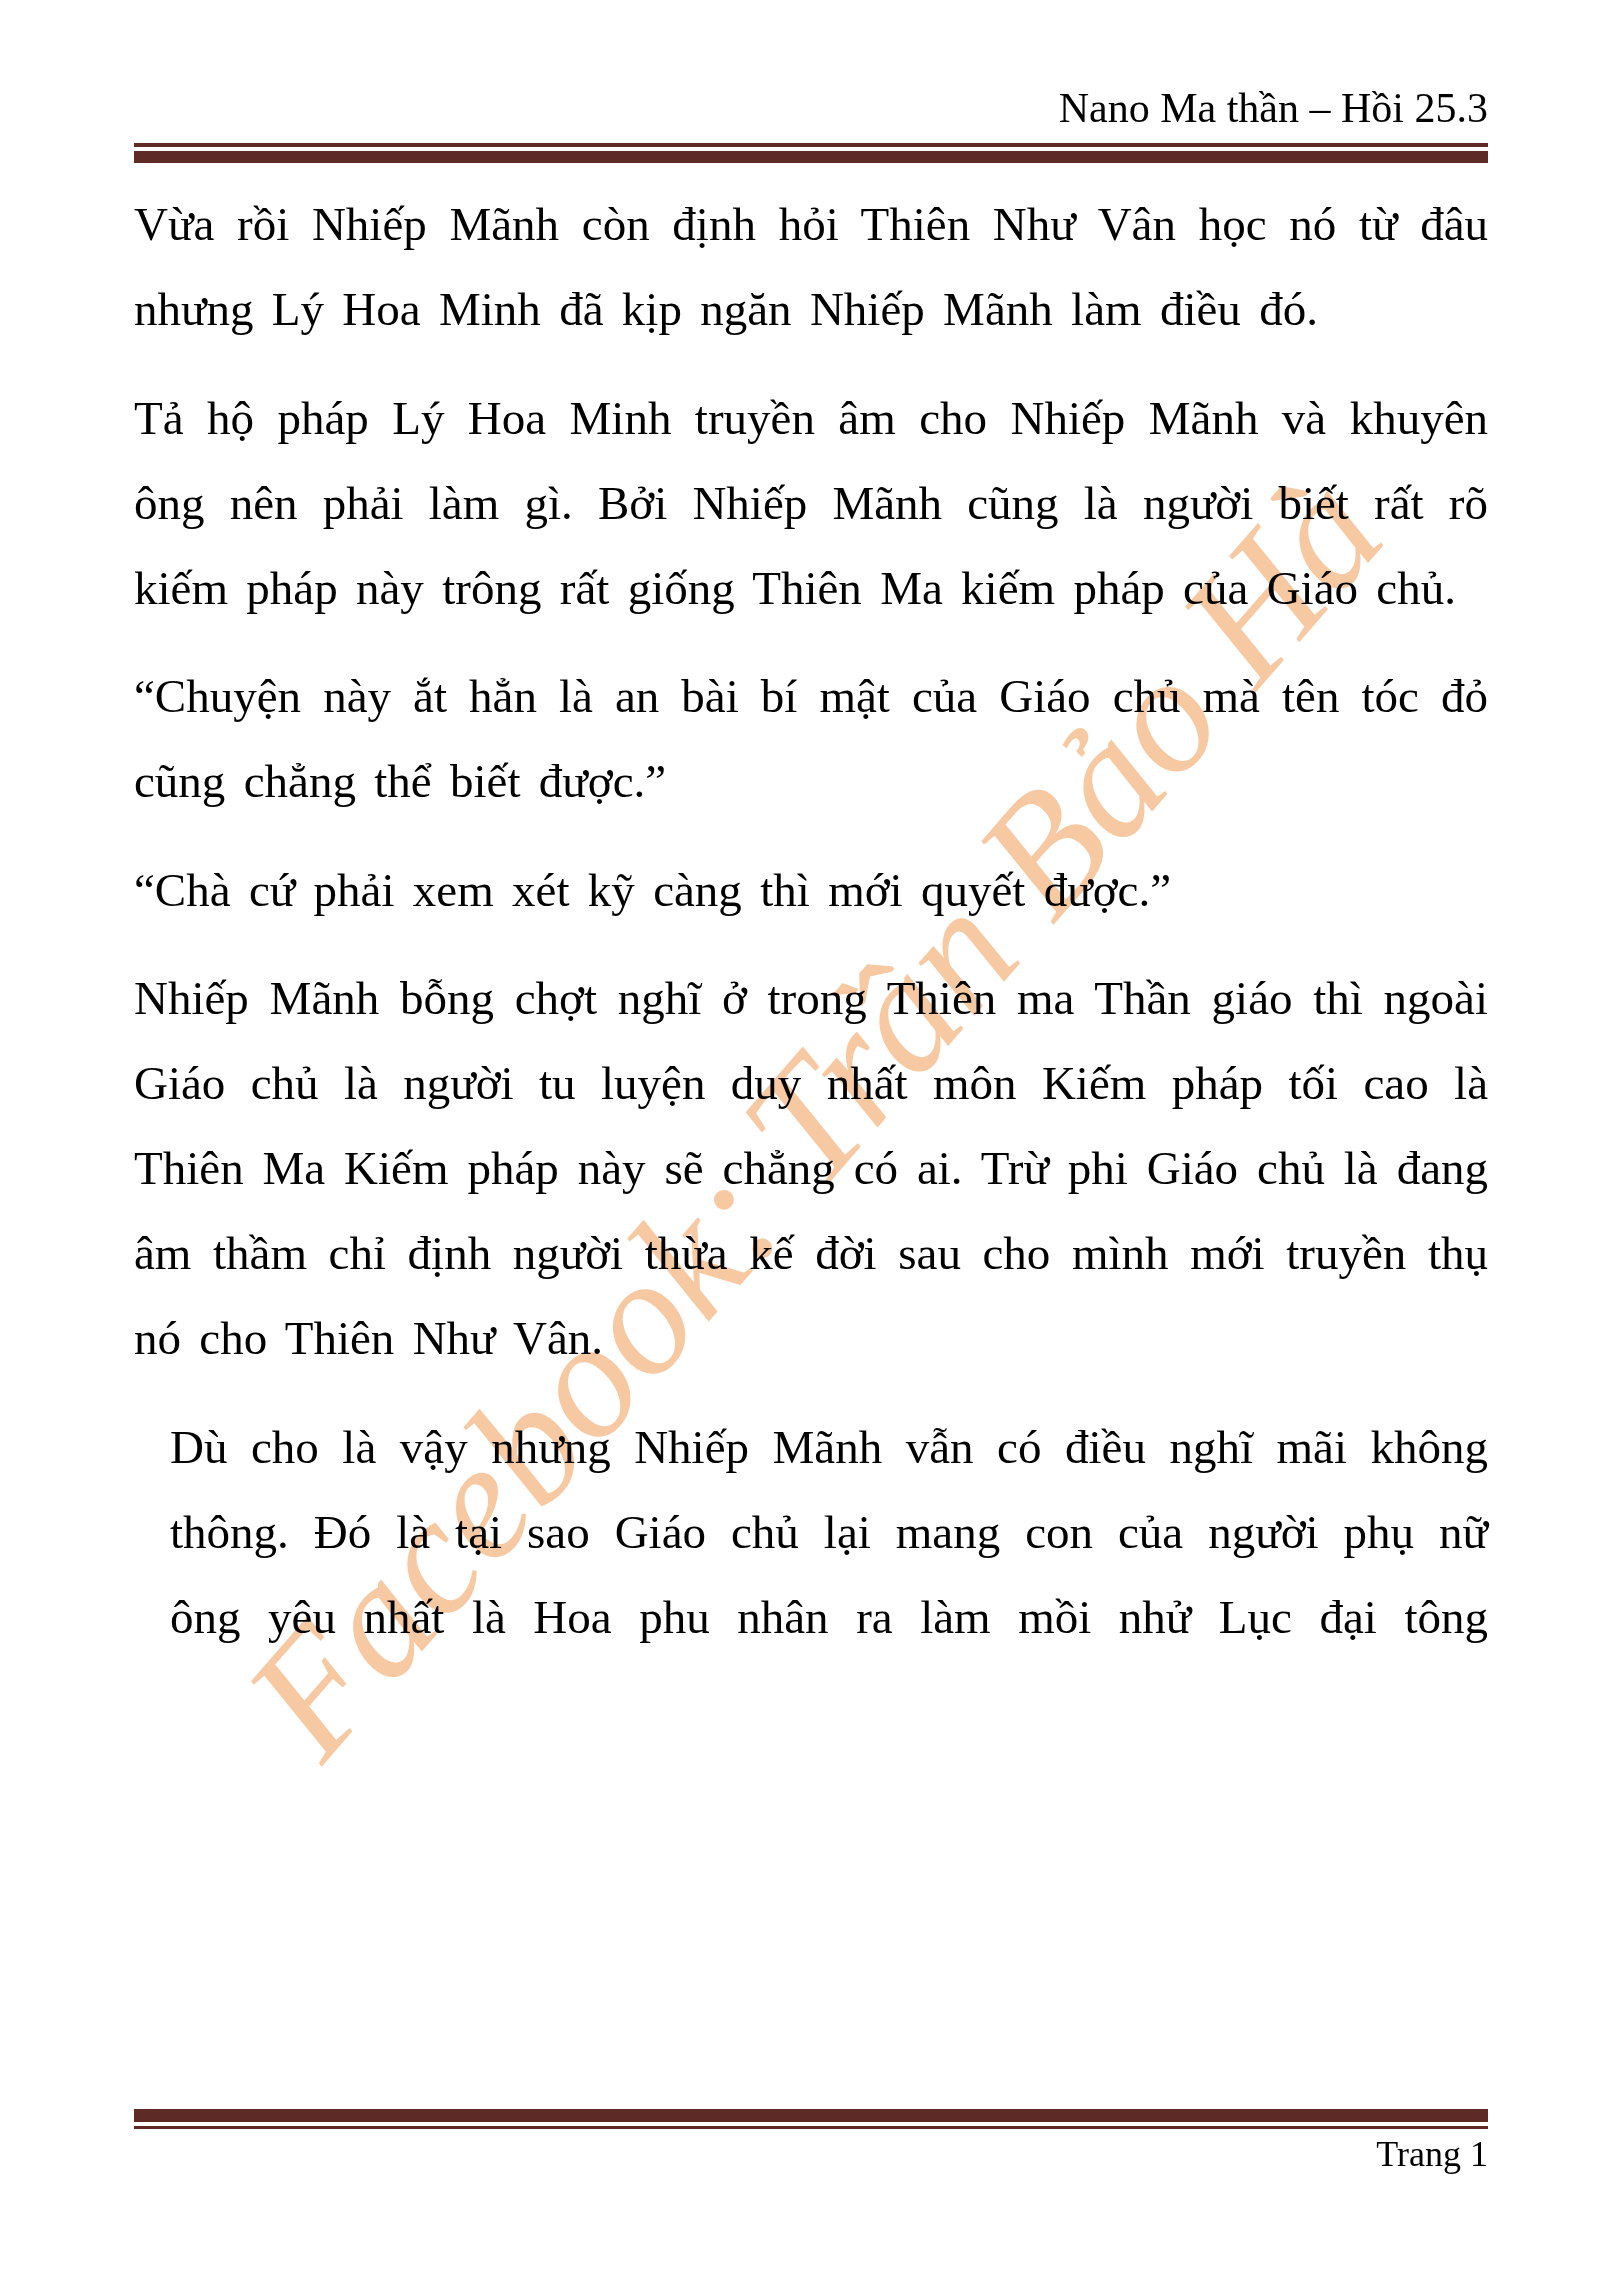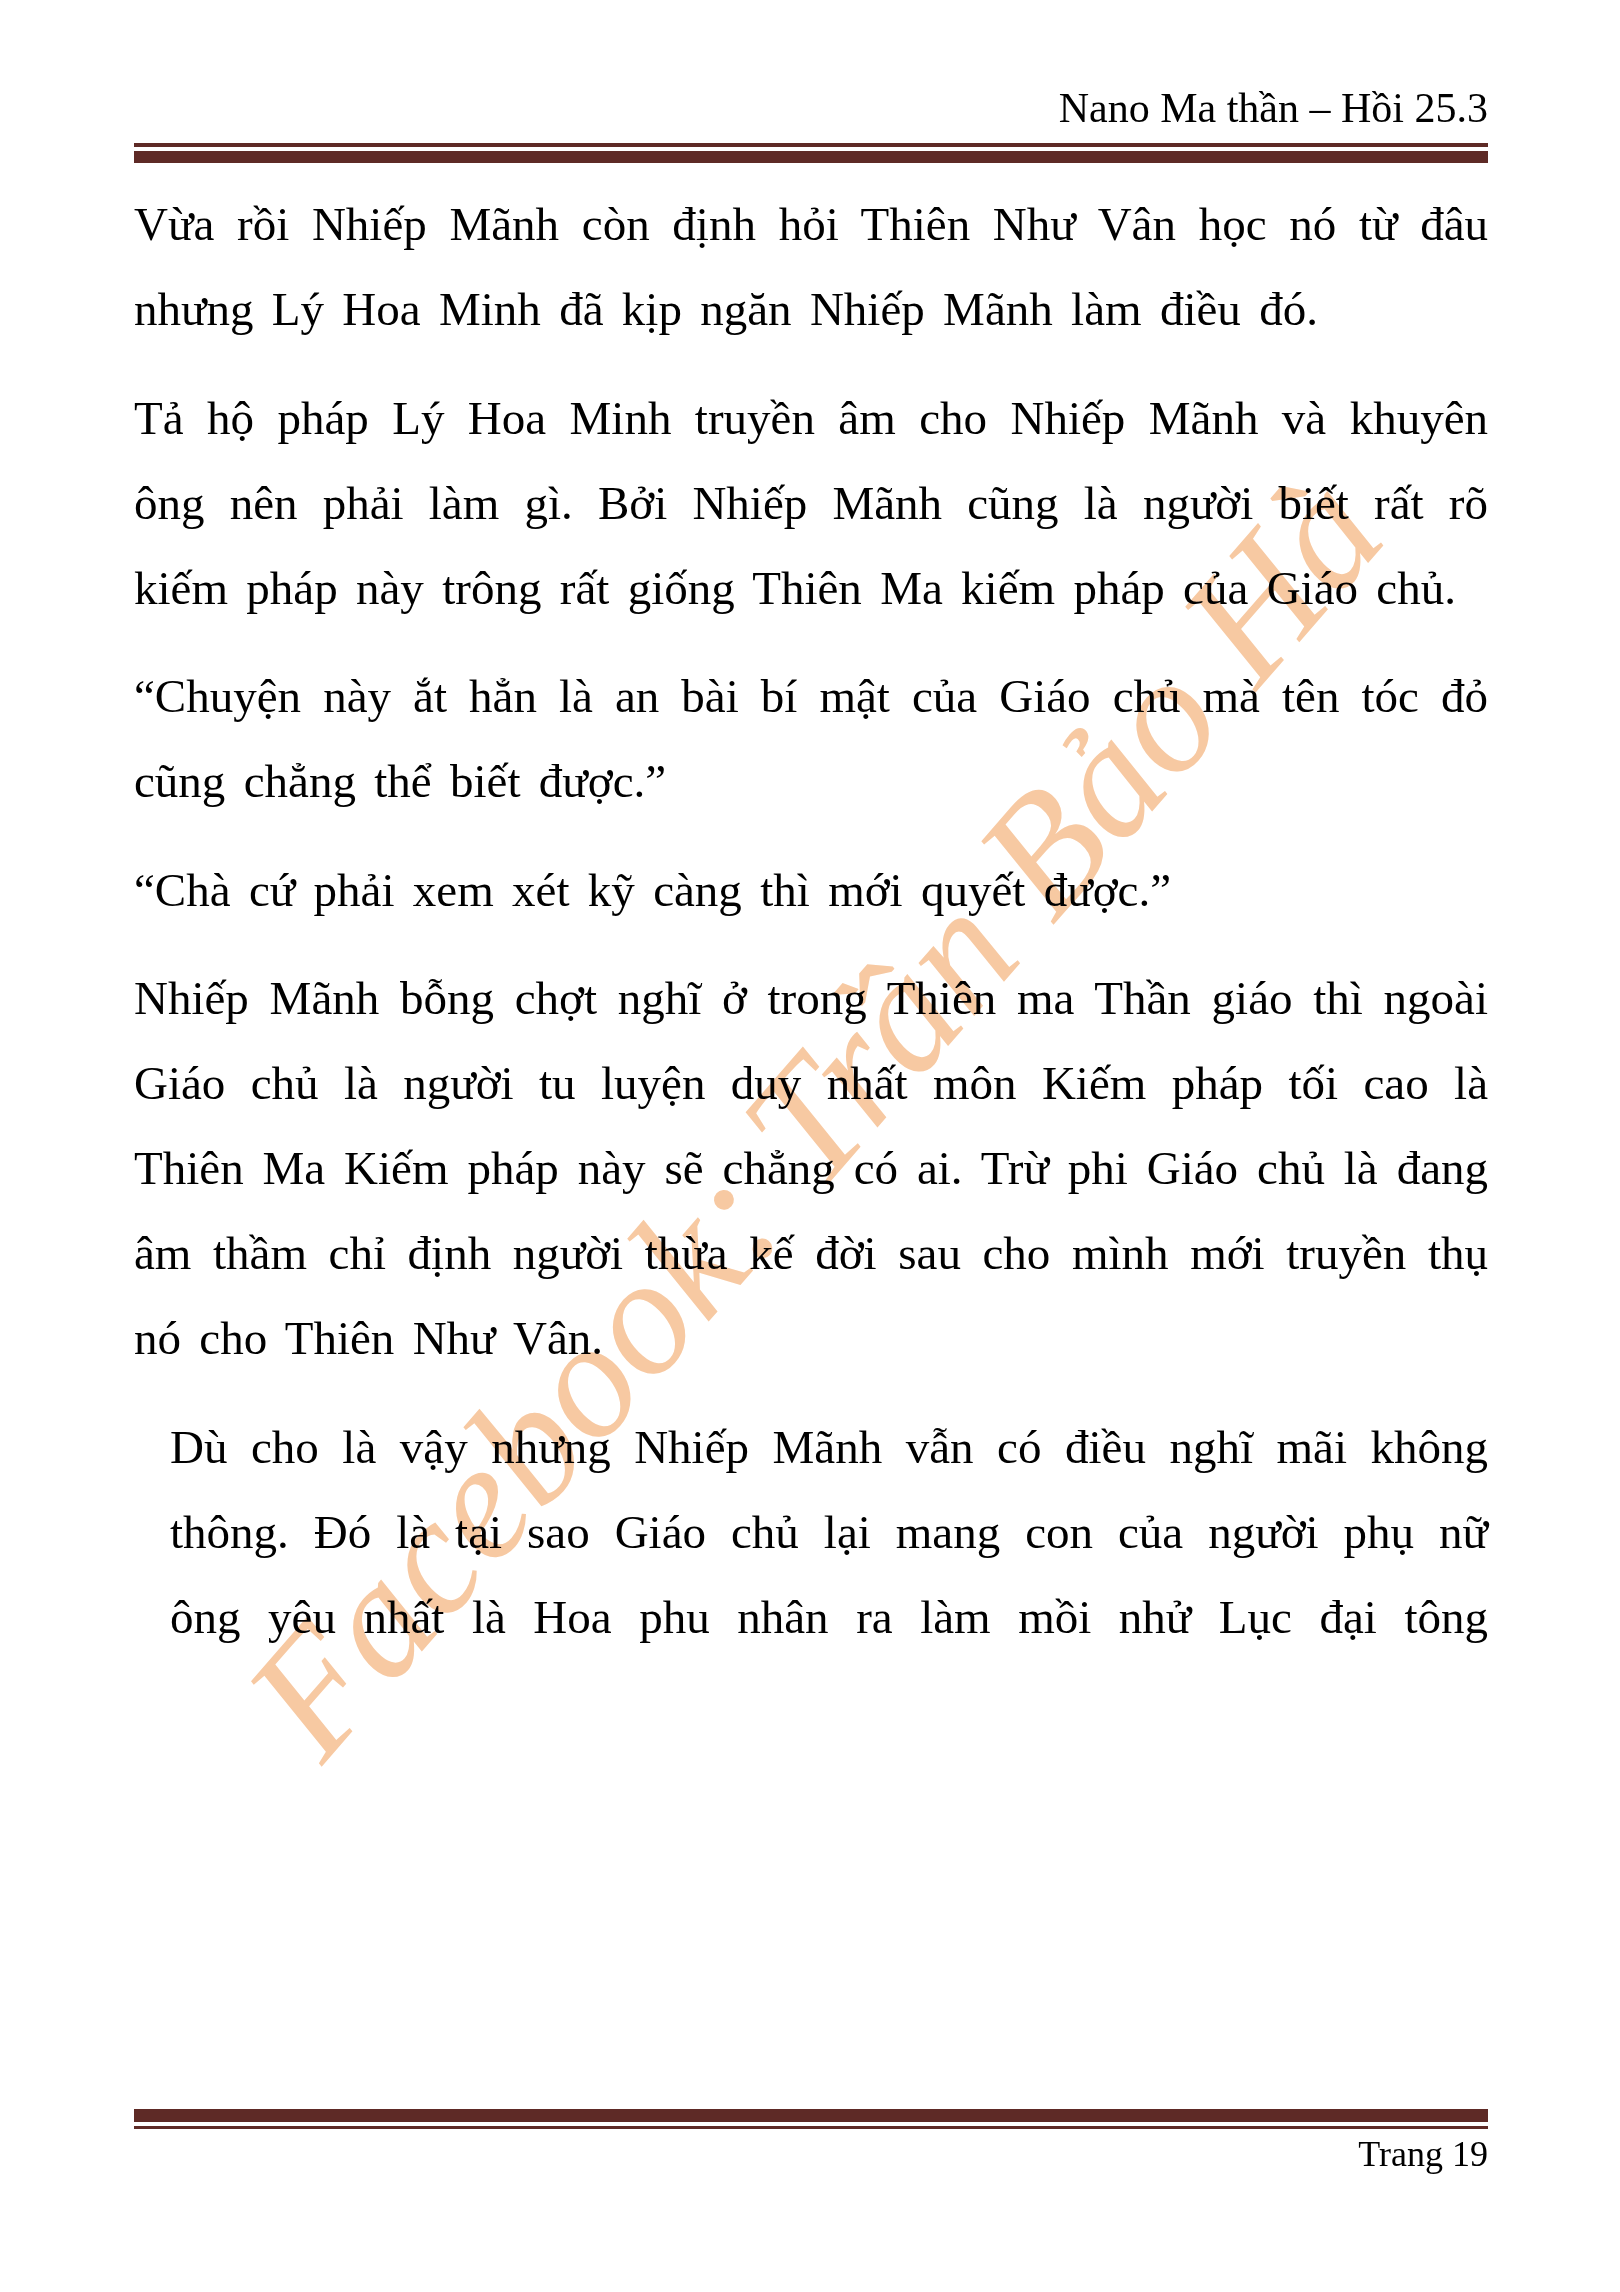--- a/index.html
+++ b/index.html
@@ -110,16 +110,16 @@
     <p>Nhiếp Mãnh bỗng chợt nghĩ ở trong Thiên ma Thần giáo thì ngoài Giáo chủ là người tu luyện duy nhất môn Kiếm pháp tối cao là Thiên Ma Kiếm pháp này sẽ chẳng có ai. Trừ phi Giáo chủ là đang âm thầm chỉ định người thừa kế đời sau cho mình mới truyền thụ nó cho Thiên Như Vân.</p>
     <p class="justify-last">Dù cho là vậy nhưng Nhiếp Mãnh vẫn có điều nghĩ mãi không thông. Đó là tại sao Giáo chủ lại mang con của người phụ nữ ông yêu nhất là Hoa phu nhân ra làm mồi nhử Lục đại tông</p>
   </div>
 
   <div class="footer-rule">
     <div class="rule-thick"></div>
     <div class="rule-gap"></div>
     <div class="rule-thin"></div>
   </div>
 
-  <div class="page-number">Trang 19</div>
+  <div class="page-number">Trang 1</div>
 
 </div>
 
 
 </body></html>

